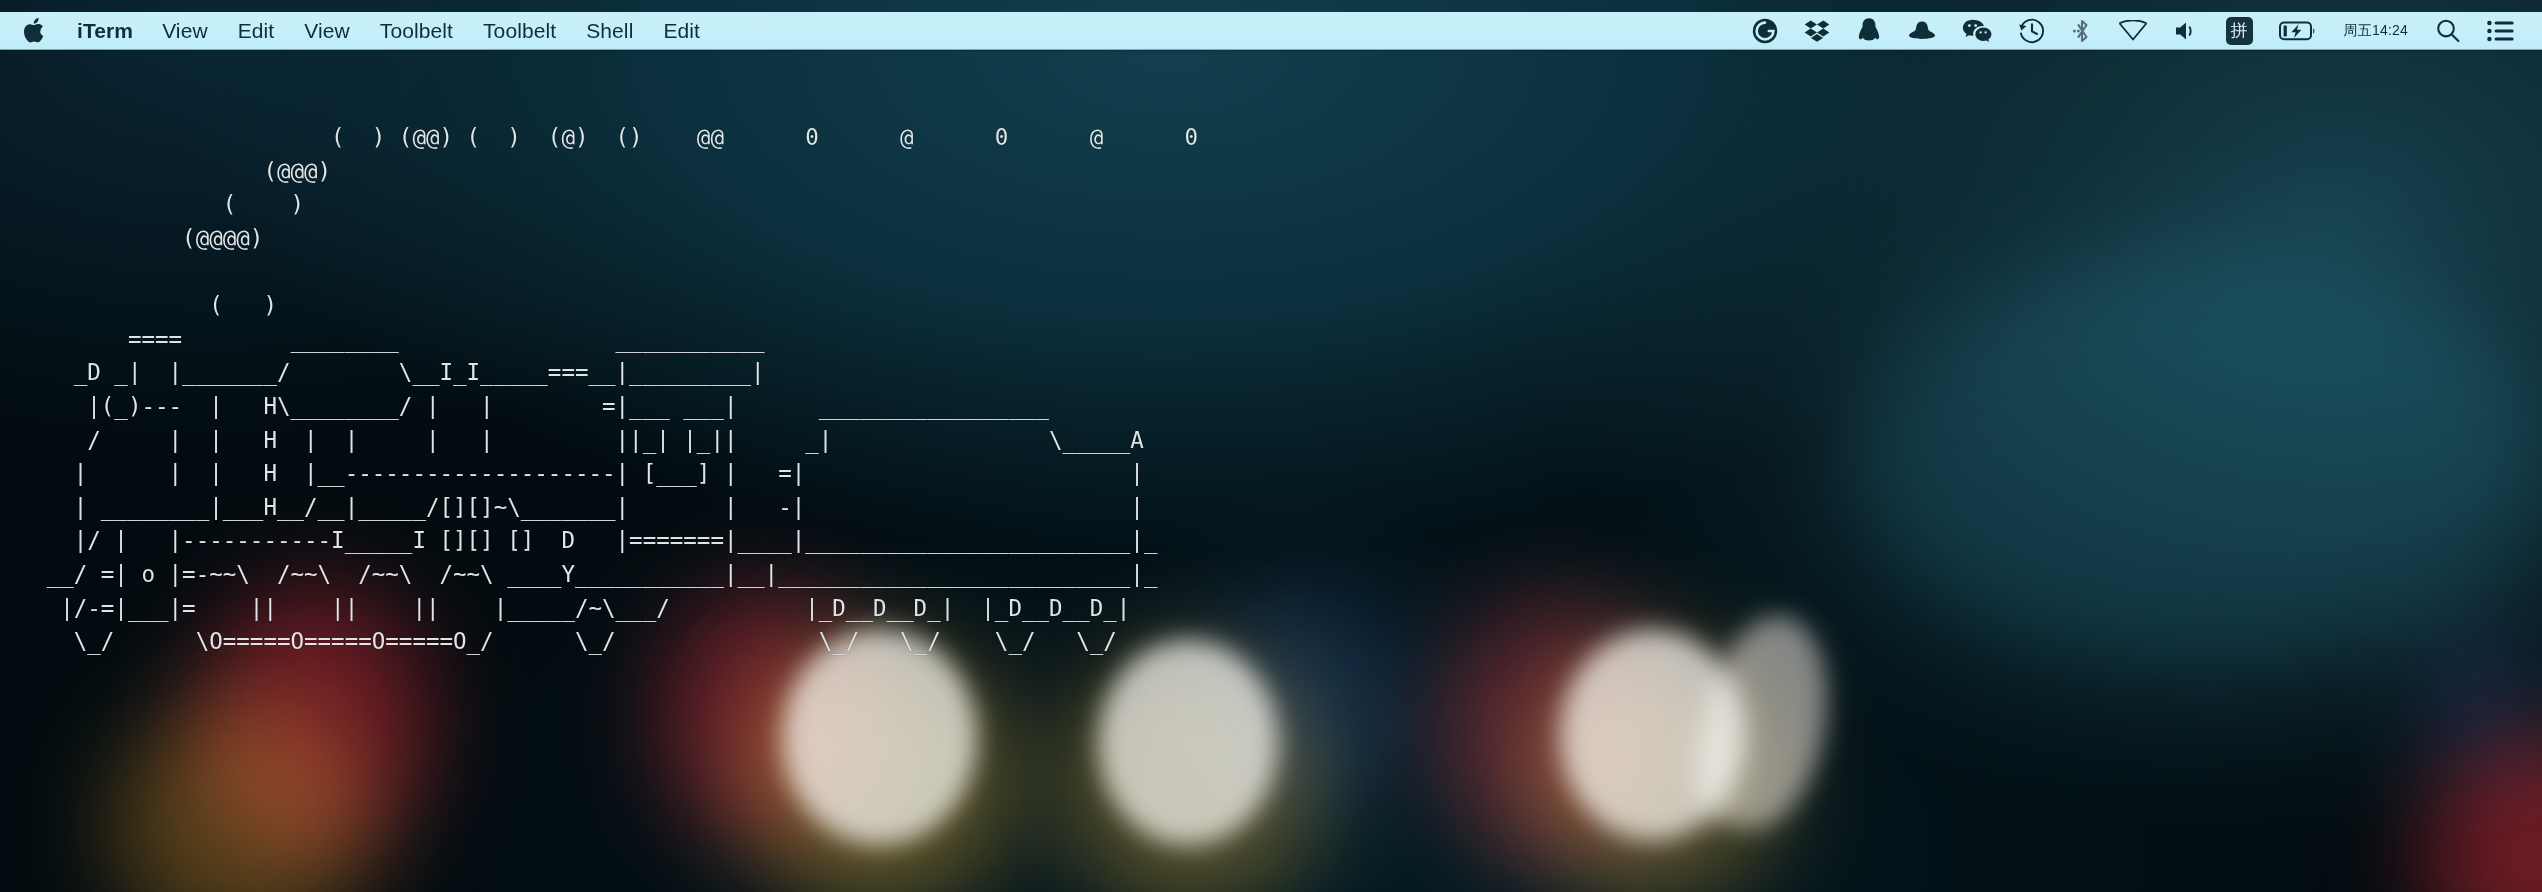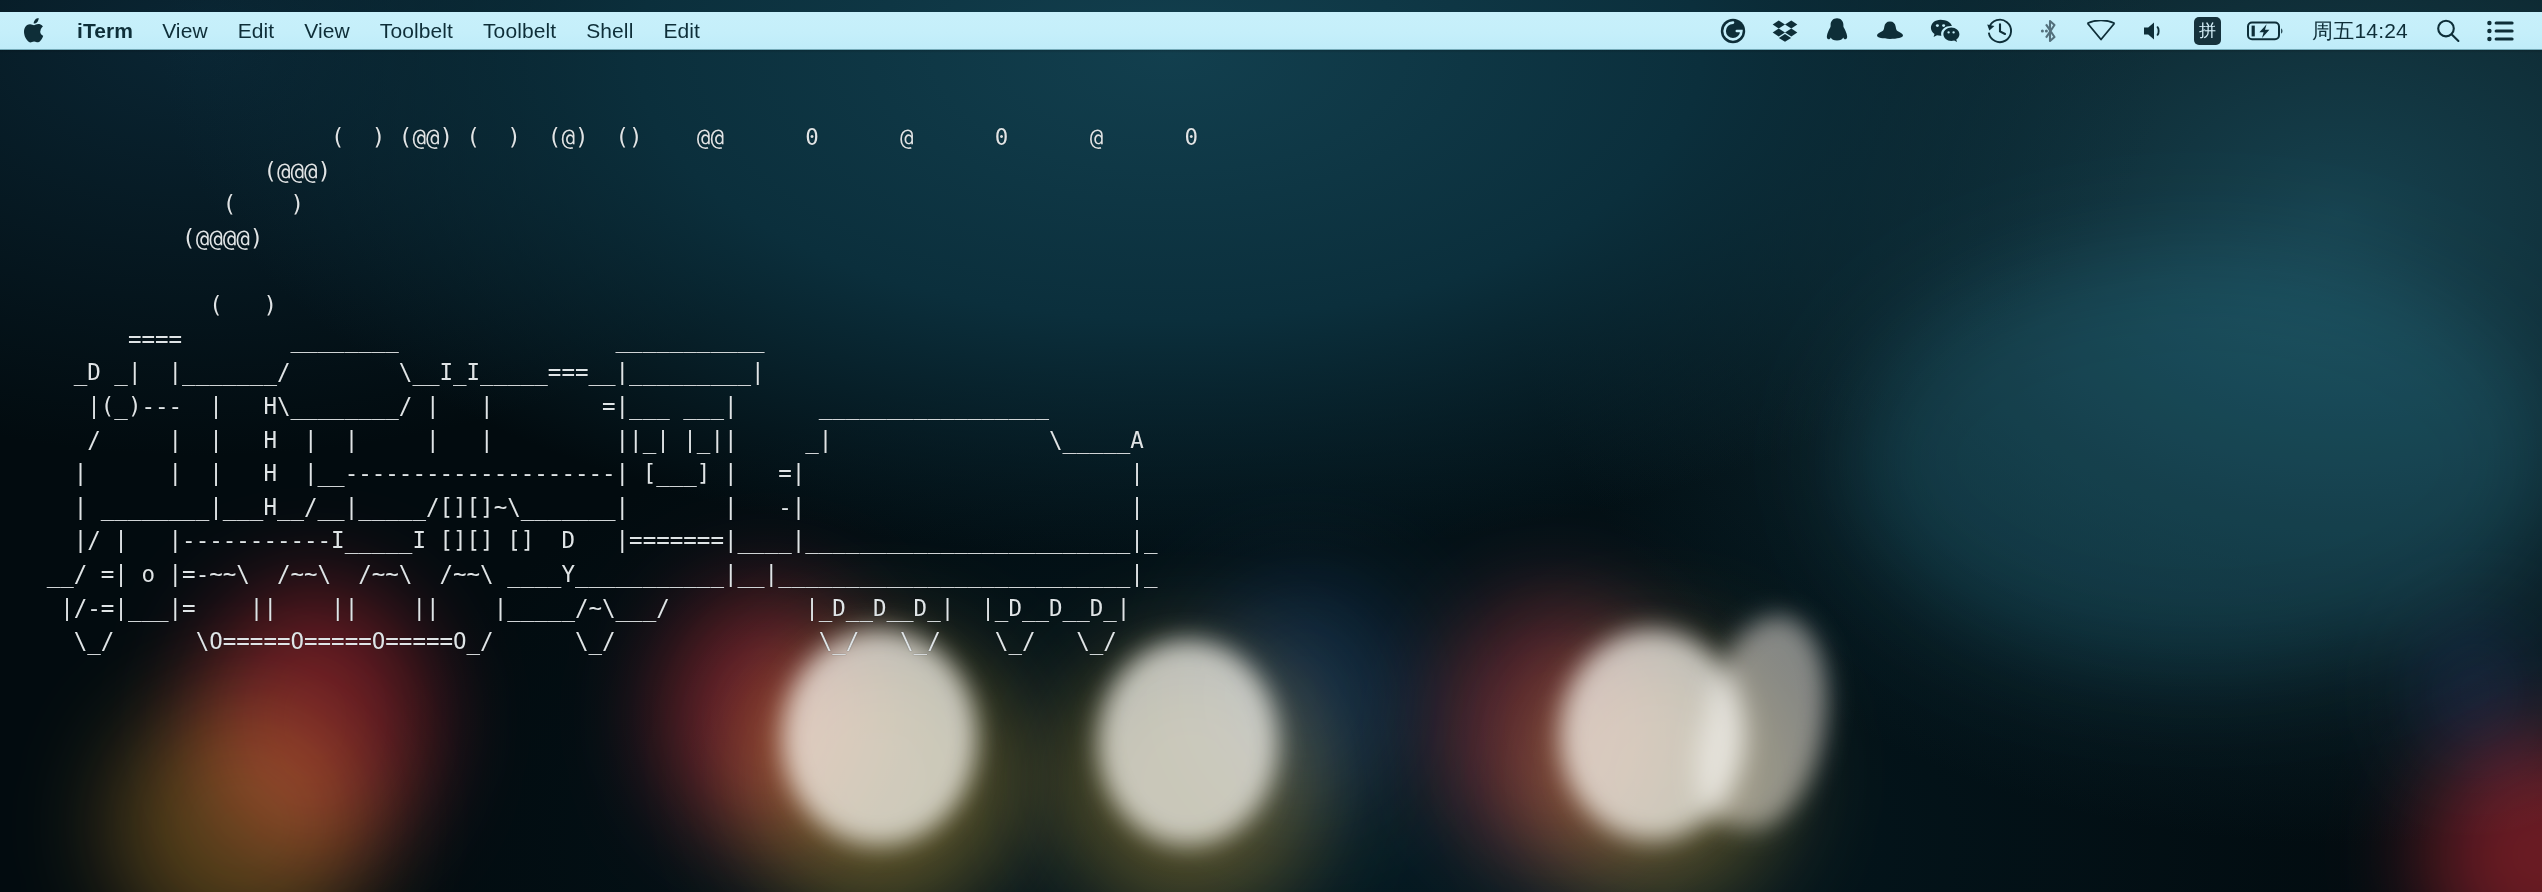--- a/index.html
+++ b/index.html
@@ -96,21 +96,21 @@
 
   .tray{
     height:38px;
     display:flex; align-items:center; justify-content:center;
     padding:0 13px;
     cursor:default;
   }
   .tray svg{ display:block; }
   .clock{
     font-family:"Liberation Sans", sans-serif;
-    font-size:21px;
+    font-size:14px;
     color:#0e2e38;
     padding:0 14px;
     white-space:nowrap;
     letter-spacing:.2px;
   }
   .ime-badge{
     background:#16323c;
     color:#d8f2fb;
     border-radius:5px;
     font-size:17px;

